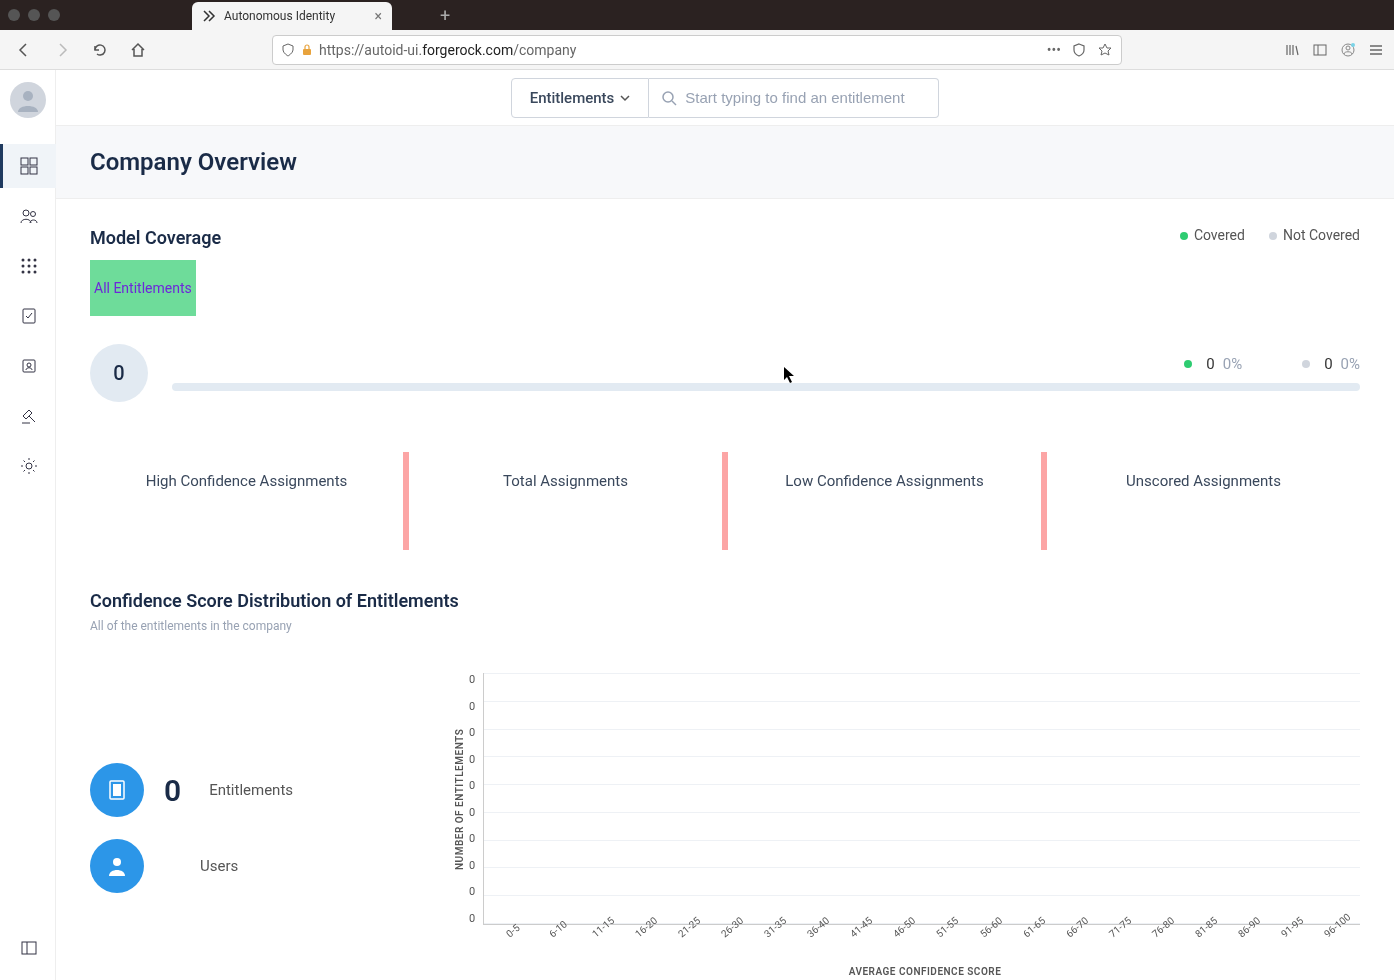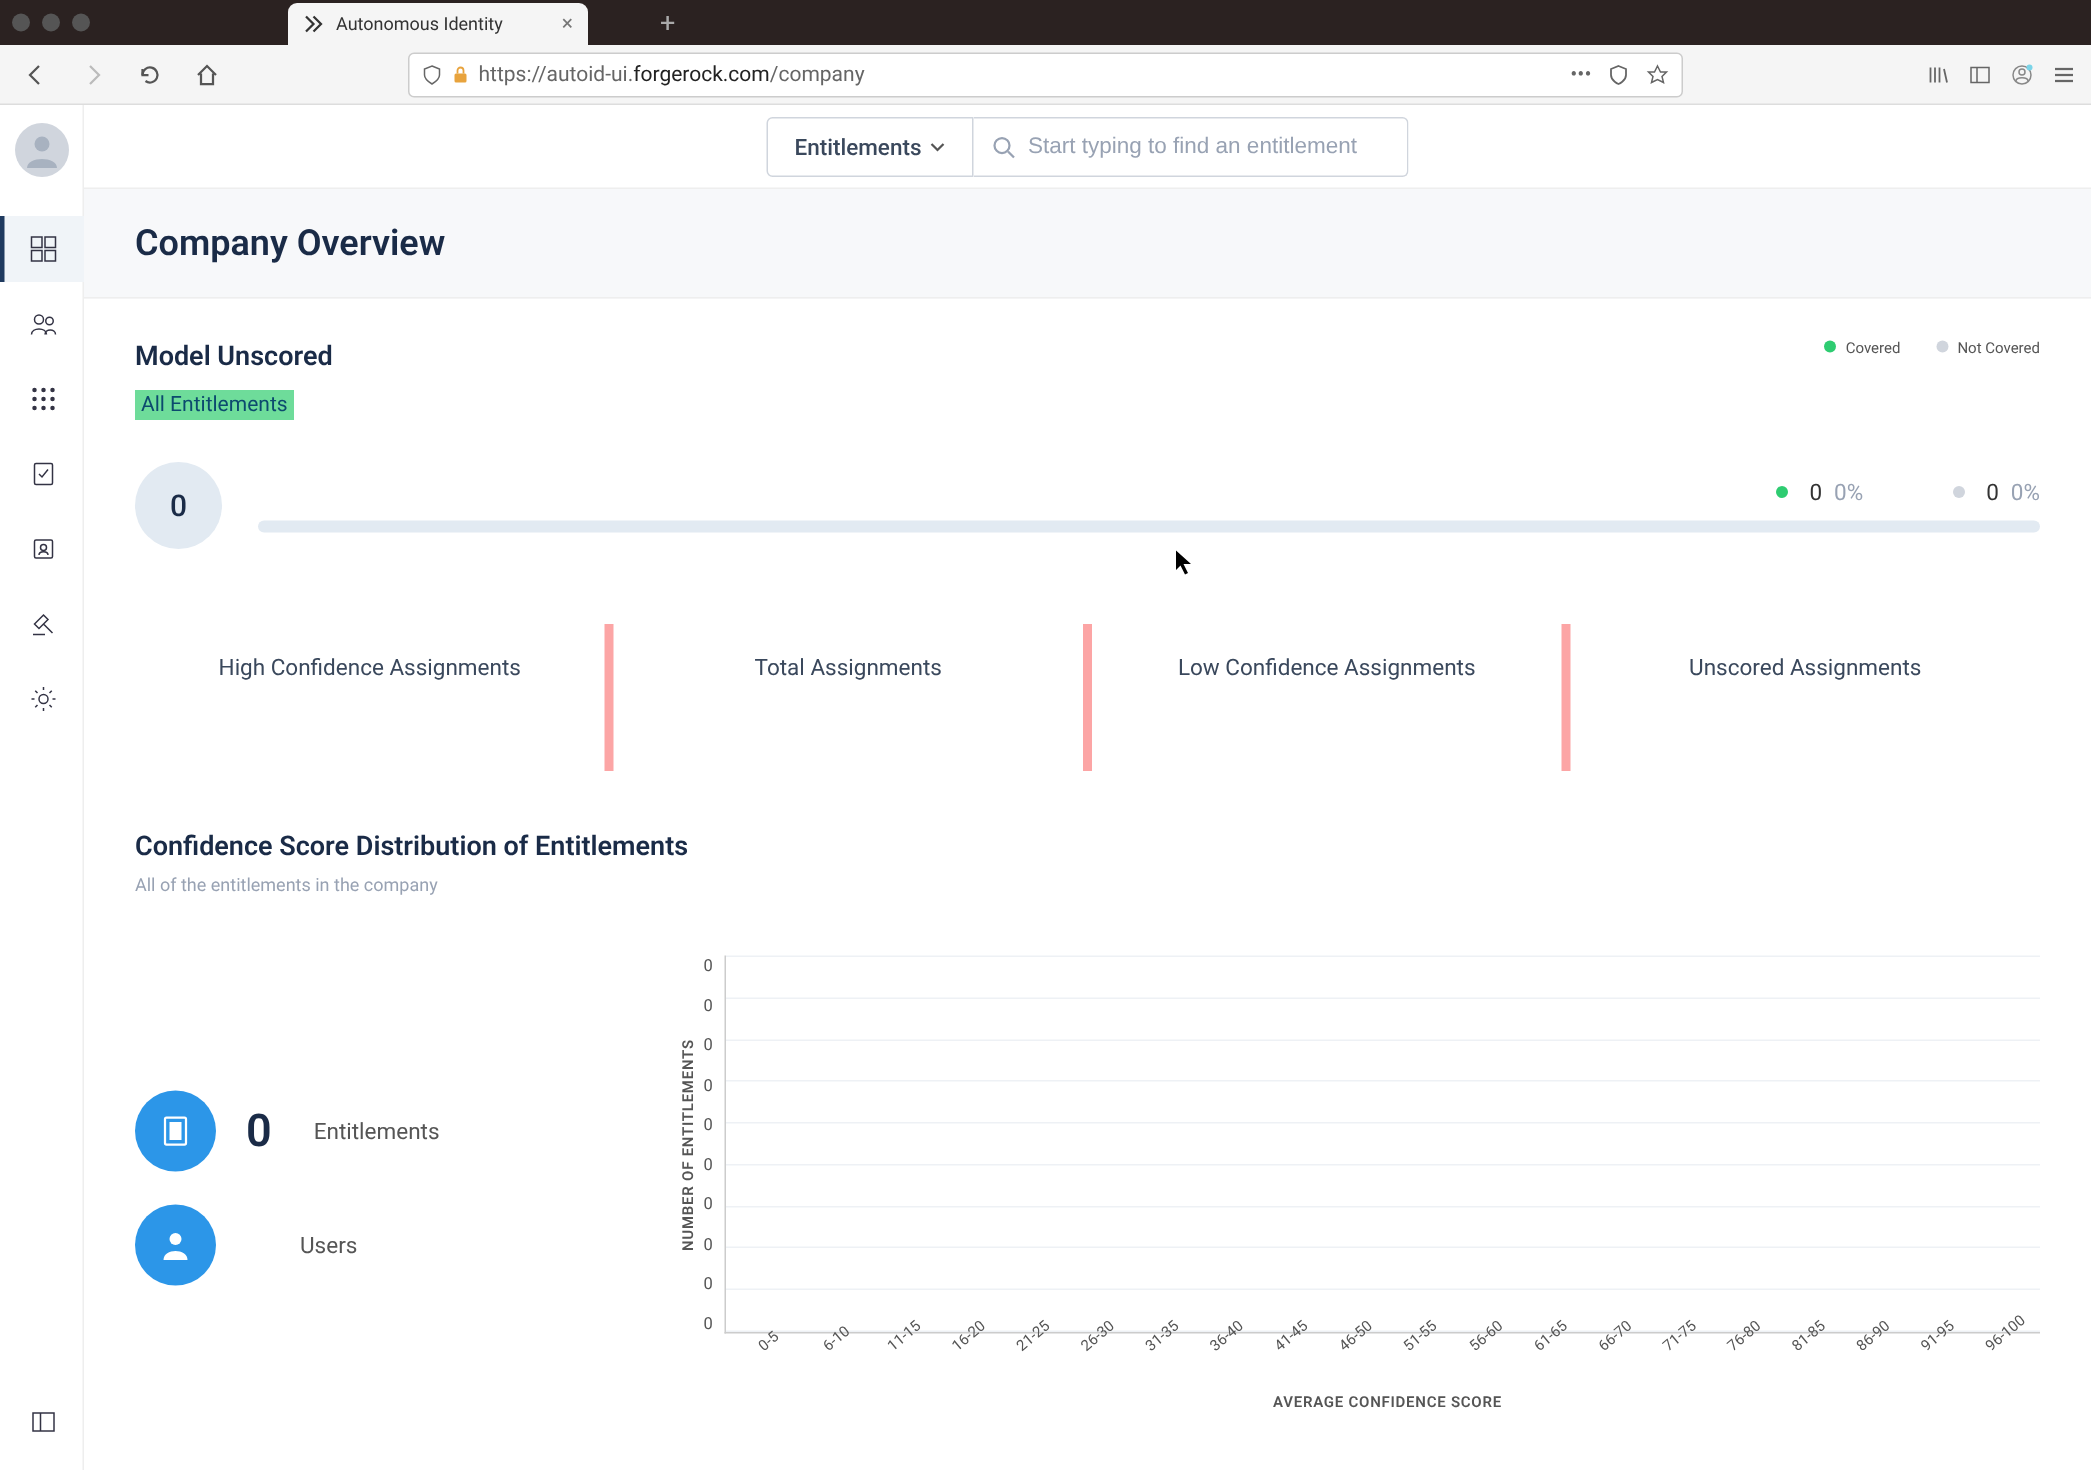--- a/index.html
+++ b/index.html
@@ -39,26 +39,26 @@
 .search-box input::placeholder { color: #98a2b3; }
 
 .page-header { padding: 22px 34px; background: #f7f8fa; border-bottom: 1px solid #eee; }
 .page-title { font-size: 24px; font-weight: 600; color: #1a2b47; }
 
 .content { padding: 28px 34px; }
 .section-title { font-size: 18px; font-weight: 600; color: #1a2b47; margin-bottom: 8px; }
 .section-sub { font-size: 12px; color: #98a2b3; margin-bottom: 20px; }
 
 .coverage-header { display: flex; align-items: flex-start; justify-content: space-between; }
-.legend { display: flex; gap: 24px; align-items: center; font-size: 10px; color: #555; }
+.legend { display: flex; gap: 24px; align-items: center; font-size: 14px; color: #555; }
 .legend-dot { width: 8px; height: 8px; border-radius: 50%; display: inline-block; margin-right: 6px; }
 .dot-green { background: #2ecc71; }
 .dot-grey { background: #d0d5dd; }
 
-.filter-chip { display: inline-block; background: #6edc9a; color: #0c4a6e; padding: 2px 4px; font-size: 14px; margin-top: 4px; }
+.filter-chip { display: inline-block; background: #6edc9a; color: #6d28d9; padding: 20px 4px; font-size: 14px; margin-top: 4px; }
 
 .coverage-row { display: flex; align-items: center; gap: 24px; margin-top: 28px; }
 .coverage-badge { width: 58px; height: 58px; border-radius: 50%; background: #e2eaf2; display: flex; align-items: center; justify-content: center; font-size: 20px; font-weight: 500; color: #1a2b47; }
 .coverage-bar-wrap { flex: 1; }
 .coverage-stats { display: flex; gap: 60px; justify-content: flex-end; font-size: 15px; margin-bottom: 10px; }
 .coverage-stat { display: flex; align-items: center; gap: 8px; }
 .coverage-bar { height: 8px; background: #e2eaf2; border-radius: 4px; }
 
 .stat-cards { display: flex; margin-top: 50px; border-top: none; }
 .stat-card { flex: 1; text-align: center; padding: 20px 10px 60px; border-right: 6px solid #fca5a5; }
@@ -270,21 +270,21 @@
       </div>
     </div>
 
     <div class="page-header">
       <h1 class="page-title">Company Overview</h1>
     </div>
 
     <div class="content">
       <div class="coverage-header">
         <div>
-          <div class="section-title">Model Unscored</div>
+          <div class="section-title">Model Coverage</div>
           <span class="filter-chip">All Entitlements</span>
         </div>
         <div class="legend">
           <span><span class="legend-dot dot-green"></span><span>Covered</span></span>
           <span><span class="legend-dot dot-grey"></span><span>Not Covered</span></span>
         </div>
       </div>
 
       <div class="coverage-row">
         <div class="coverage-badge">0</div>

